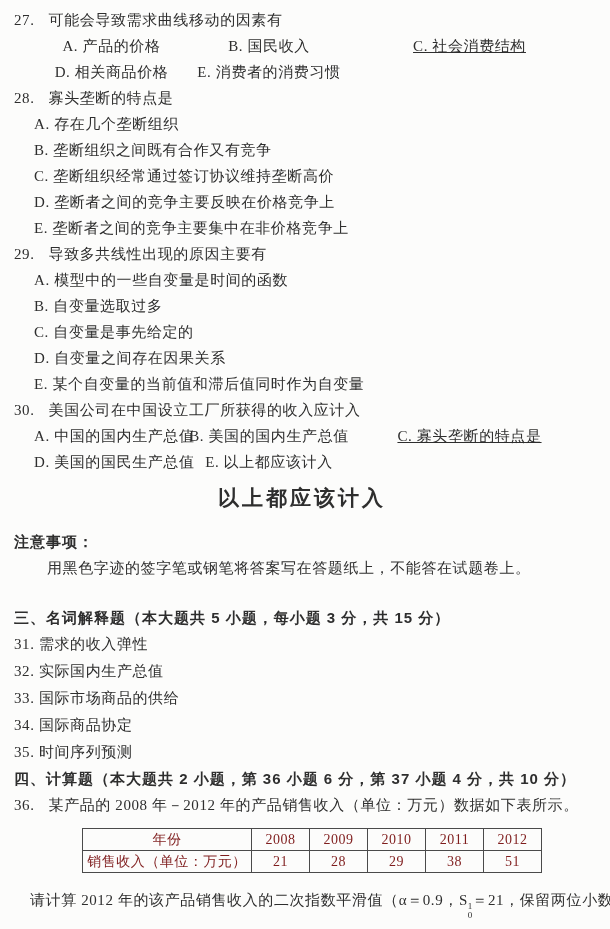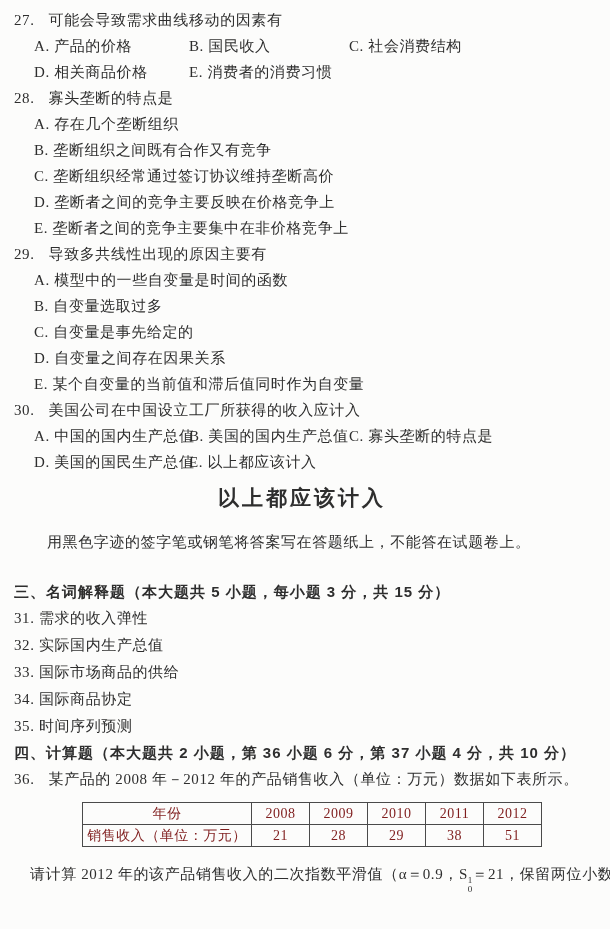--- a/index.html
+++ b/index.html
@@ -13,25 +13,25 @@
     box-sizing:border-box;
   }
   .page{
     box-sizing:border-box;
     width:610px;height:929px;
     padding:7px 20px 0 14px;
   }
   .line{height:26px;line-height:26px;letter-spacing:0.6px;white-space:nowrap;}
   .item-line{height:27px;line-height:27px;letter-spacing:0.6px;white-space:nowrap;}
   .opt{padding-left:20px;}
-  .opt-row{display:flex;padding-left:20px;}
+  .opt-row{display:flex;padding-left:20px;text-align:center;}
   .oc{display:inline-block;}
   .oc1{width:155px;}
   .oc2{width:160px;}
-  .oc3{flex:1;}
+  .oc3{flex:1;text-decoration:underline;}
   .q-num{margin-right:14px;}
   .hd{font-weight:bold;font-family:"Liberation Sans","DejaVu Sans",sans-serif;letter-spacing:1px;}
   .section-title{
     text-align:center;
     font-size:21px;
     font-weight:bold;
     font-family:"Liberation Sans","DejaVu Sans",sans-serif;
     letter-spacing:3px;
     height:30px;line-height:30px;
     margin:8px 0 16px 0;
@@ -112,20 +112,21 @@
       <span class="oc oc3">C. 寡头垄断的特点是</span>
     </div>
     <div class="line opt-row">
       <span class="oc oc1">D. 美国的国民生产总值</span>
       <span class="oc oc2">E. 以上都应该计入</span>
     </div>
   </div>
 
   <div class="section-title">以上都应该计入</div>
 
+  <div class="line hd">注意事项：</div>
   <div class="line notice-text">用黑色字迹的签字笔或钢笔将答案写在答题纸上，不能答在试题卷上。</div>
 
   <div class="line hd">三、名词解释题（本大题共 5 小题，每小题 3 分，共 15 分）</div>
   <div class="item-line">31. 需求的收入弹性</div>
   <div class="item-line">32. 实际国内生产总值</div>
   <div class="item-line">33. 国际市场商品的供给</div>
   <div class="item-line">34. 国际商品协定</div>
   <div class="item-line">35. 时间序列预测</div>
 
   <div class="line hd">四、计算题（本大题共 2 小题，第 36 小题 6 分，第 37 小题 4 分，共 10 分）</div>

